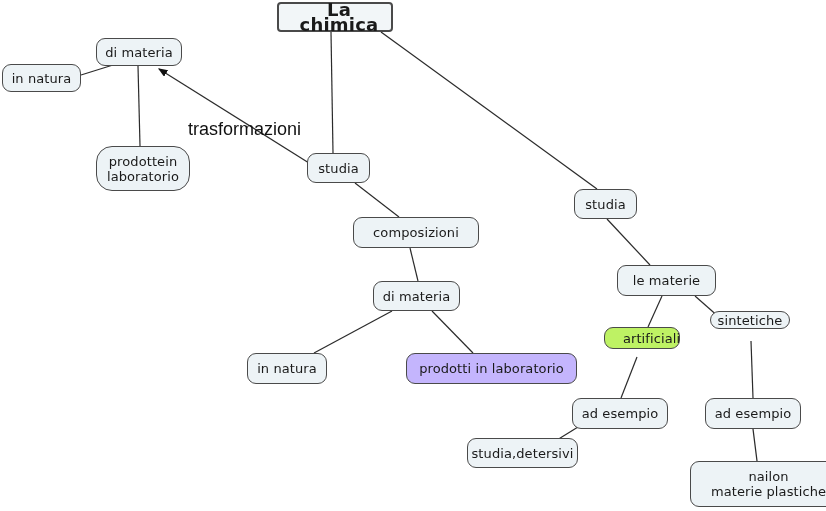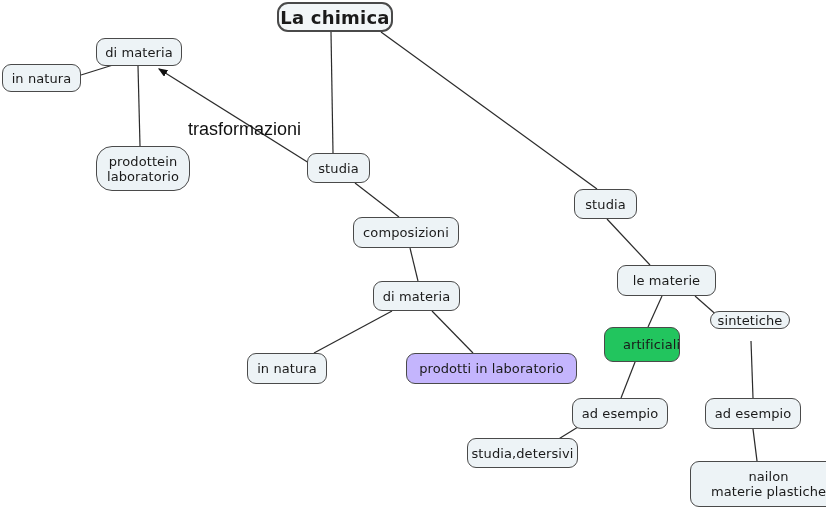--- a/index.html
+++ b/index.html
@@ -39,24 +39,25 @@
     color: #1a1a1a;
     font-family: "DejaVu Sans", sans-serif;
     font-size: 13px;
     line-height: 15px;
     white-space: pre-line;
     letter-spacing: 0.1px;
   }
   .node.root {
     background: #f2f6f8;
     border: 2px solid #000000;
-    border-radius: 11px;
+    border-radius: 4px;
     font-size: 18px;
     font-weight: bold;
     letter-spacing: 0.2px;
+    padding-left: 8px;
   }
   .edge-label {
     position: absolute;
     font-family: Liberation Sans, sans-serif;
     font-size: 18px;
     color: #111111;
     background: transparent;
     white-space: nowrap;
   }
 </style>
@@ -90,25 +91,25 @@
       </g>
   </svg>
   <div id="nodes-group">
       <div class="node root" style="left: 277px; top: 2px; width: 116px; height: 30px; background: rgb(242, 246, 248); border-color: rgb(74, 74, 74); color: rgb(26, 26, 26);">La chimica</div>
       <div class="node" style="left: 96px; top: 38px; width: 86px; height: 28px; background: rgb(237, 243, 246); border-color: rgb(74, 74, 74); color: rgb(26, 26, 26);">di materia</div>
       <div class="node" style="left: 2px; top: 64px; width: 79px; height: 28px; background: rgb(237, 243, 246); border-color: rgb(74, 74, 74); color: rgb(26, 26, 26);">in natura</div>
       <div class="node" style="left: 96px; top: 146px; width: 94px; height: 45px; background: rgb(237, 243, 246); border-color: rgb(74, 74, 74); color: rgb(26, 26, 26); border-radius: 16px;">prodottein
 laboratorio</div>
       <div class="node" style="left: 307px; top: 153px; width: 63px; height: 30px; background: rgb(237, 243, 246); border-color: rgb(74, 74, 74); color: rgb(26, 26, 26);">studia</div>
       <div class="node" style="left: 574px; top: 189px; width: 63px; height: 30px; background: rgb(237, 243, 246); border-color: rgb(74, 74, 74); color: rgb(26, 26, 26);">studia</div>
-      <div class="node" style="left: 353px; top: 217px; width: 106px; height: 31px; background: rgb(237, 243, 246); border-color: rgb(74, 74, 74); color: rgb(26, 26, 26);">composizioni</div>
+      <div class="node" style="left: 353px; top: 217px; width: 126px; height: 31px; background: rgb(237, 243, 246); border-color: rgb(74, 74, 74); color: rgb(26, 26, 26);">composizioni</div>
       <div class="node" style="left: 617px; top: 265px; width: 99px; height: 31px; background: rgb(237, 243, 246); border-color: rgb(74, 74, 74); color: rgb(26, 26, 26);">le materie</div>
       <div class="node" style="left: 373px; top: 281px; width: 87px; height: 30px; background: rgb(237, 243, 246); border-color: rgb(74, 74, 74); color: rgb(26, 26, 26);">di materia</div>
       <div class="node" style="left: 710px; top: 311px; width: 80px; height: 18px; background: rgb(237, 243, 246); border-color: rgb(74, 74, 74); color: rgb(26, 26, 26);">sintetiche</div>
-      <div class="node" style="left: 604px; top: 327px; width: 76px; height: 35px; background: #22c55e; border-color: rgb(74, 74, 74); color: rgb(26, 26, 26); padding-left: 19px;">artificiali</div>
+      <div class="node" style="left: 604px; top: 327px; width: 76px; height: 22px; background: #bef264; border-color: rgb(74, 74, 74); color: rgb(26, 26, 26); padding-left: 19px;">artificiali</div>
       <div class="node" style="left: 247px; top: 353px; width: 80px; height: 31px; background: rgb(237, 243, 246); border-color: rgb(74, 74, 74); color: rgb(26, 26, 26);">in natura</div>
       <div class="node" style="left: 406px; top: 353px; width: 171px; height: 31px; background: #c4b5fd; border-color: rgb(74, 74, 74); color: rgb(26, 26, 26);">prodotti in laboratorio</div>
       <div class="node" style="left: 572px; top: 398px; width: 96px; height: 31px; background: rgb(237, 243, 246); border-color: rgb(74, 74, 74); color: rgb(26, 26, 26);">ad esempio</div>
       <div class="node" style="left: 705px; top: 398px; width: 96px; height: 31px; background: rgb(237, 243, 246); border-color: rgb(74, 74, 74); color: rgb(26, 26, 26);">ad esempio</div>
       <div class="node" style="left: 467px; top: 438px; width: 111px; height: 30px; background: rgb(237, 243, 246); border-color: rgb(74, 74, 74); color: rgb(26, 26, 26);">studia,detersivi</div>
       <div class="node" style="left: 690px; top: 461px; width: 157px; height: 46px; background: rgb(237, 243, 246); border-color: rgb(74, 74, 74); color: rgb(26, 26, 26);">nailon
 materie plastiche</div>
     </div>
   <div id="edge-labels-group">
       <div class="edge-label" style="left: 188px; top: 119px;">trasformazioni</div>

